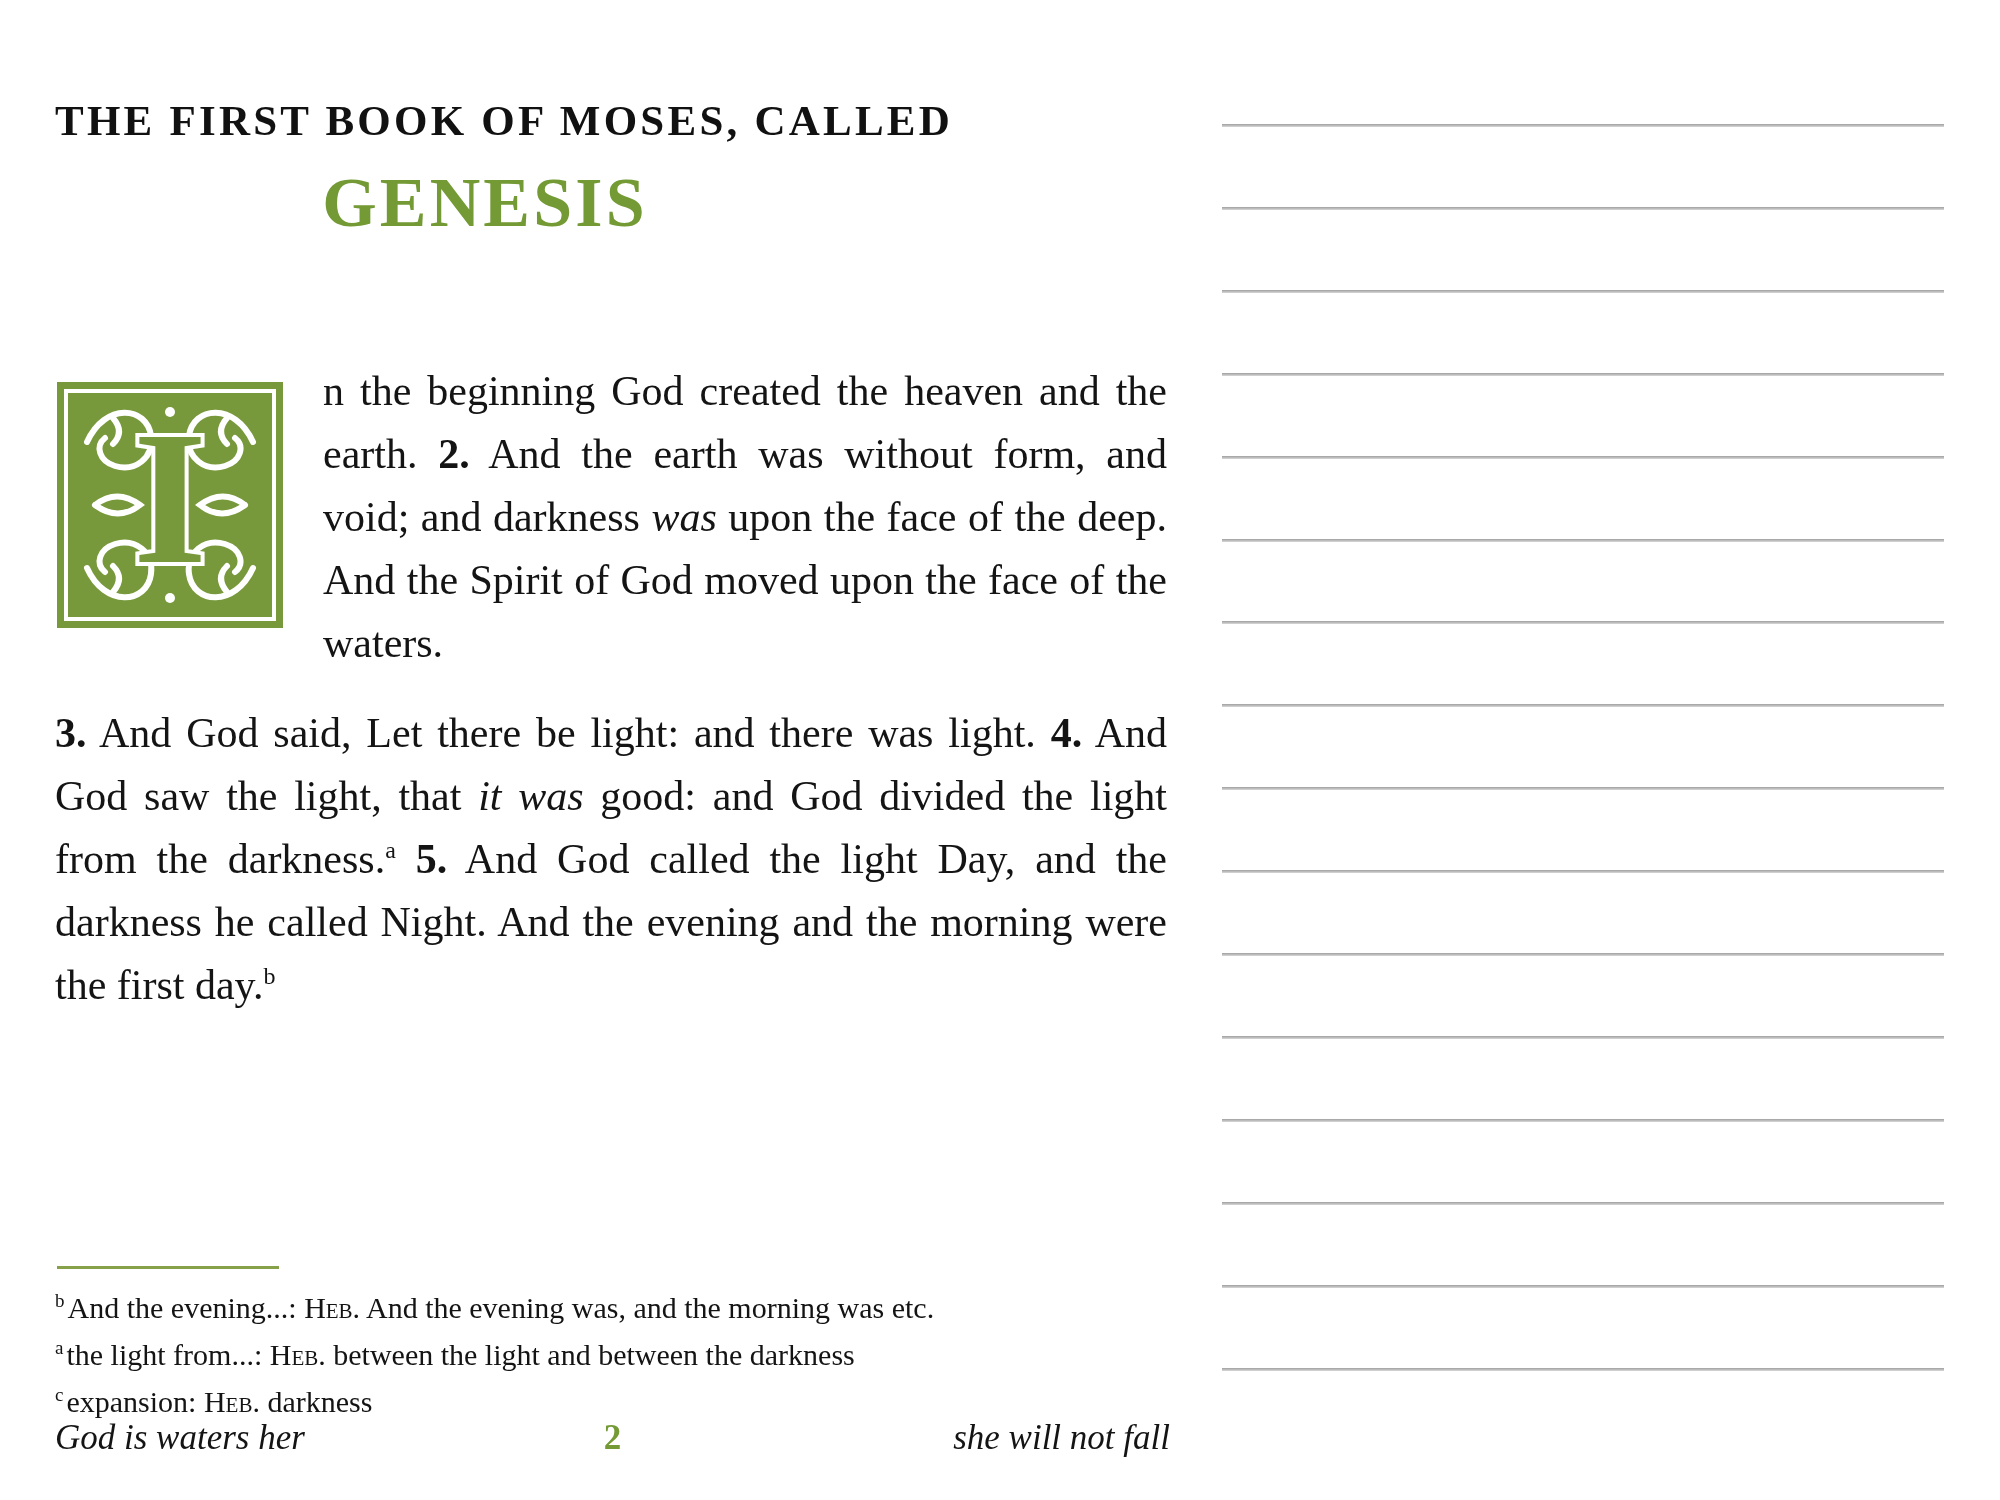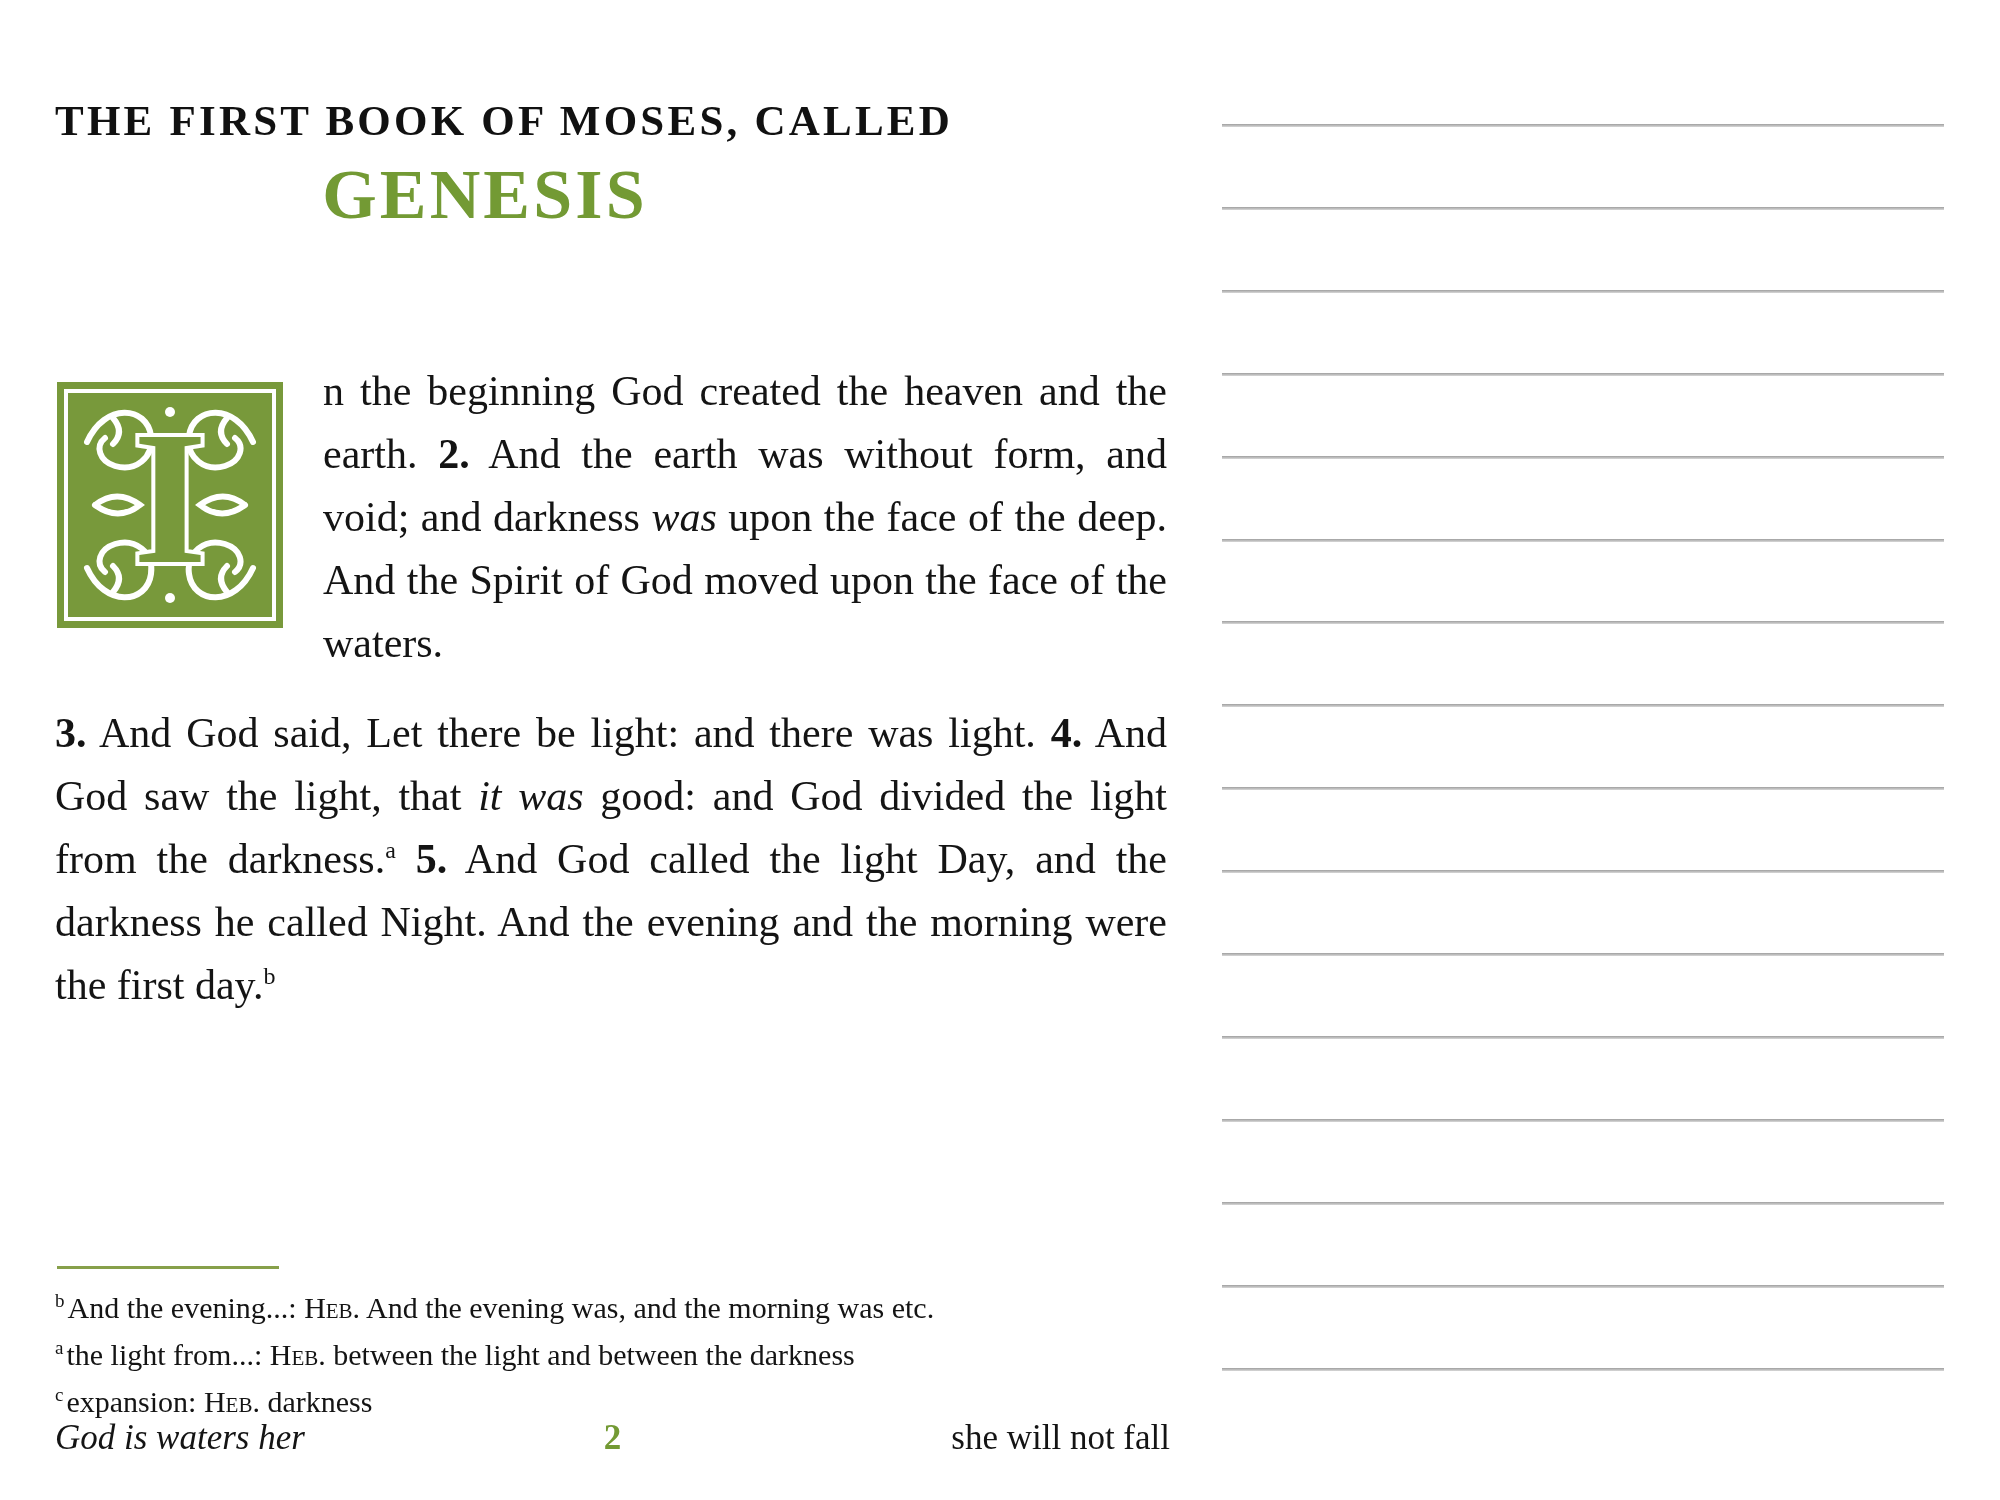--- a/index.html
+++ b/index.html
@@ -2,21 +2,21 @@
 <html><head>
 <meta charset="utf-8">
 <style>
   html,body{margin:0;padding:0;background:#ffffff;}
   .page{position:relative;width:2000px;height:1500px;background:#ffffff;overflow:hidden;
         font-family:"Liberation Serif", serif;color:#141414;}
 
   
   .header{position:absolute;left:55px;top:96px;width:860px;text-align:center;}
   .supertitle{font-size:43px;font-weight:bold;letter-spacing:0.075em;color:#111111;white-space:nowrap;}
-  .booktitle{margin-top:10px;font-size:70px;font-weight:bold;letter-spacing:0.045em;color:#739a34;white-space:nowrap;}
+  .booktitle{margin-top:18px;font-size:70px;font-weight:bold;letter-spacing:0.045em;color:#739a34;white-space:nowrap;}
 
   
   .scripture{position:absolute;left:55px;top:360px;width:1112px;
              font-size:42px;line-height:63px;text-align:justify;}
   .para{margin:0;}
   .para + .para{margin-top:27px;}
   .dropcap{float:left;width:230px;height:250px;margin:20px 38px 8px 0;}
   .b{font-weight:bold;}
   .i{font-style:italic;}
   .sup{font-size:24px;vertical-align:super;line-height:0;}
@@ -26,21 +26,21 @@
   
   .footnote-divider{position:absolute;left:57px;top:1266px;width:222px;height:3px;background:#87a04a;}
   .footnotes{position:absolute;left:55px;top:1284px;width:1110px;font-size:30px;}
   .footnote{line-height:47px;white-space:nowrap;}
   .fsup{font-size:19px;vertical-align:super;line-height:0;margin-right:3px;}
 
   
   .footer{position:absolute;left:55px;top:1418px;width:1115px;height:50px;font-size:35px;}
   .footer-left{position:absolute;left:0;top:0;font-style:italic;}
   .footer-page{position:absolute;left:50%;top:0;transform:translateX(-50%);color:#739a34;font-weight:bold;}
-  .footer-right{position:absolute;right:0;top:0;}
+  .footer-right{position:absolute;right:0;top:0;font-style:italic;}
 
   
   .journal{position:absolute;left:0;top:0;width:2000px;height:1500px;pointer-events:none;}
   .jline{position:absolute;left:1222px;width:722px;height:3px;
          background:linear-gradient(#9f9f9f,#d8d8d8);}
 </style>
 </head>
 <body>
 
 <div class="page">

